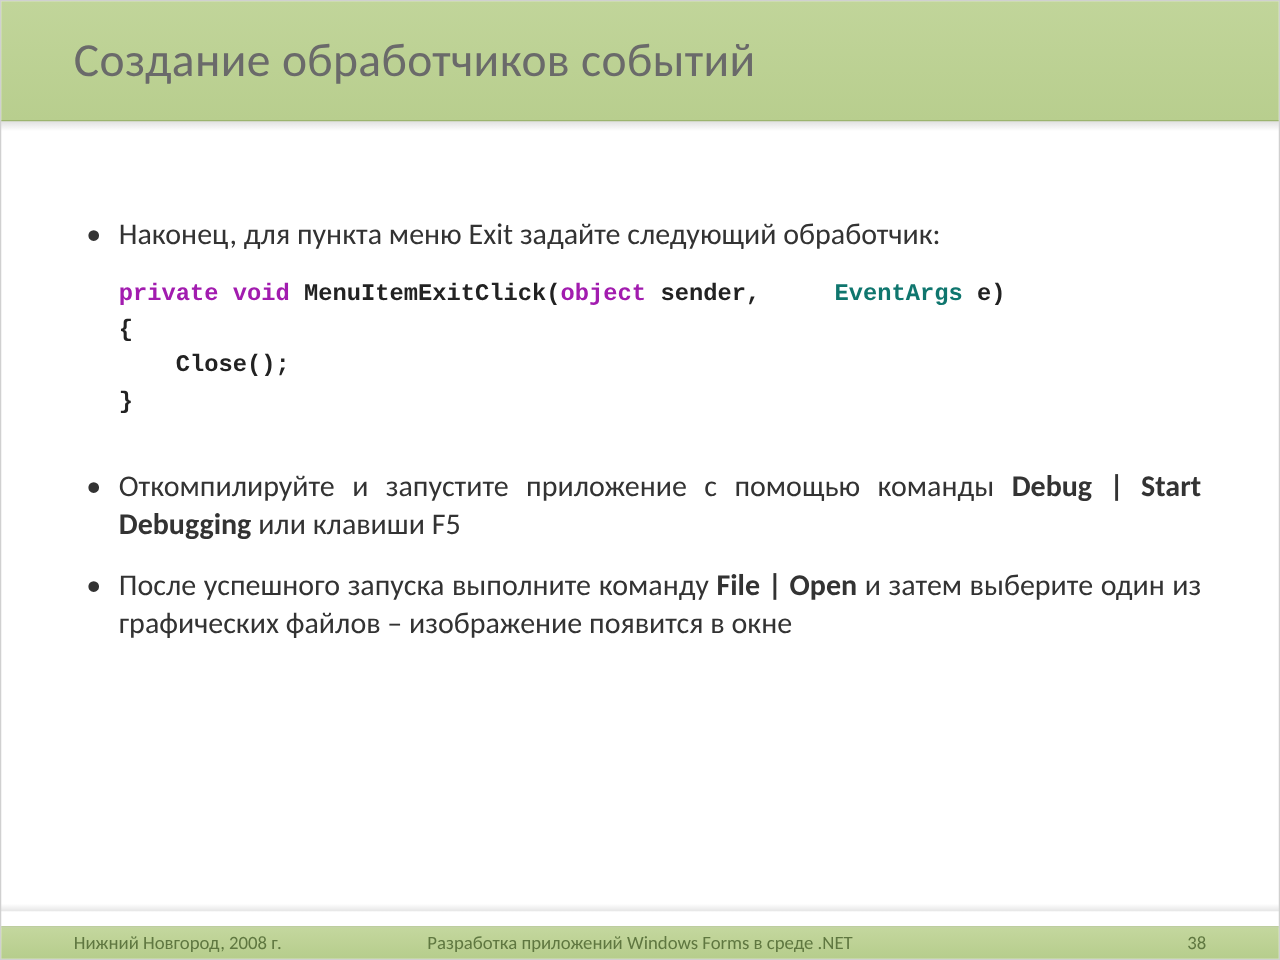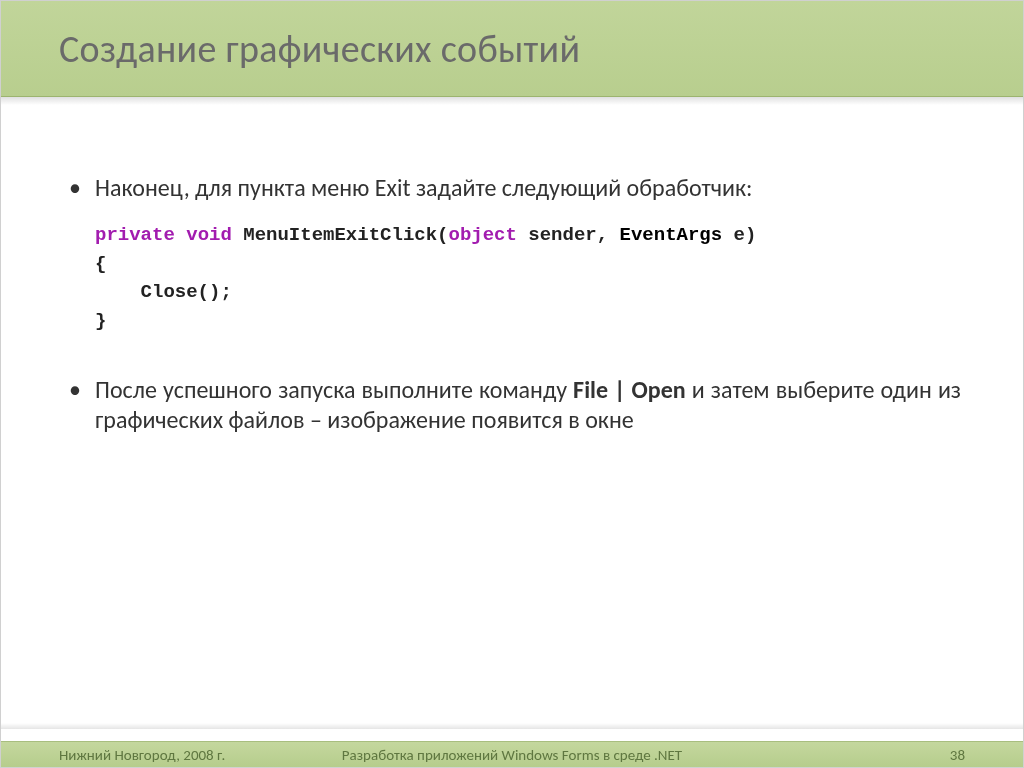--- a/index.html
+++ b/index.html
@@ -57,21 +57,21 @@
   .code {
     font-family: Consolas, "Courier New", monospace;
     font-size: 19px;
     font-weight: 700;
     line-height: 1.5;
     white-space: pre;
     margin: 10px 0 22px 32px;
     color: #222;
   }
   .kw-blue   { color: #a21caf; }
-  .kw-teal   { color: #000000; }
+  .kw-teal   { color: #0f766e; margin-left: 48px; }
   .bold { font-weight: 700; }
   .footer {
     position: absolute;
     left: 0; right: 0; bottom: 0;
     height: 26px;
     background: linear-gradient(to bottom, #c4d79e 0%, #b6cd8c 100%);
     border-top: 1px solid #a8be7f;
     display: flex;
     align-items: center;
     color: #5f7740;
@@ -86,40 +86,43 @@
   .footer .left  { position: absolute; left: 58px; }
   .footer .mid   { width: 100%; text-align: center; }
   .footer .right { position: absolute; right: 58px; }
 </style>
 </head>
 <body>
 
 <div class="slide">
 
   <div class="title-band">
-    <h1>Создание графических событий</h1>
+    <h1>Создание обработчиков событий</h1>
   </div>
   <div class="divider-shadow"></div>
 
   <div class="content">
     <ul class="bullets">
 
       <li>
         <span>Наконец, для пункта меню Exit задайте следующий обработчик:</span>
       </li>
 
     </ul>
 
     <div class="code"><span class="kw-blue">private</span><span> </span><span class="kw-blue">void</span><span> </span><span>MenuItemExitClick(</span><span class="kw-blue">object</span><span> sender, </span><span class="kw-teal">EventArgs</span><span> e)</span>
 <span>{</span>
 <span>    Close();</span>
 <span>}</span></div>
 
     <ul class="bullets">
 
+      <li>
+        <span>Откомпилируйте и запустите приложение с помощью команды </span><span class="bold">Debug | Start Debugging</span><span> или клавиши F5</span>
+      </li>
 
       <li>
         <span>После успешного запуска выполните команду </span><span class="bold">File | Open</span><span> и затем выберите один из графических файлов – изображение появится в окне</span>
       </li>
 
     </ul>
   </div>
 
   <div class="footer-shadow"></div>
   <div class="footer">

